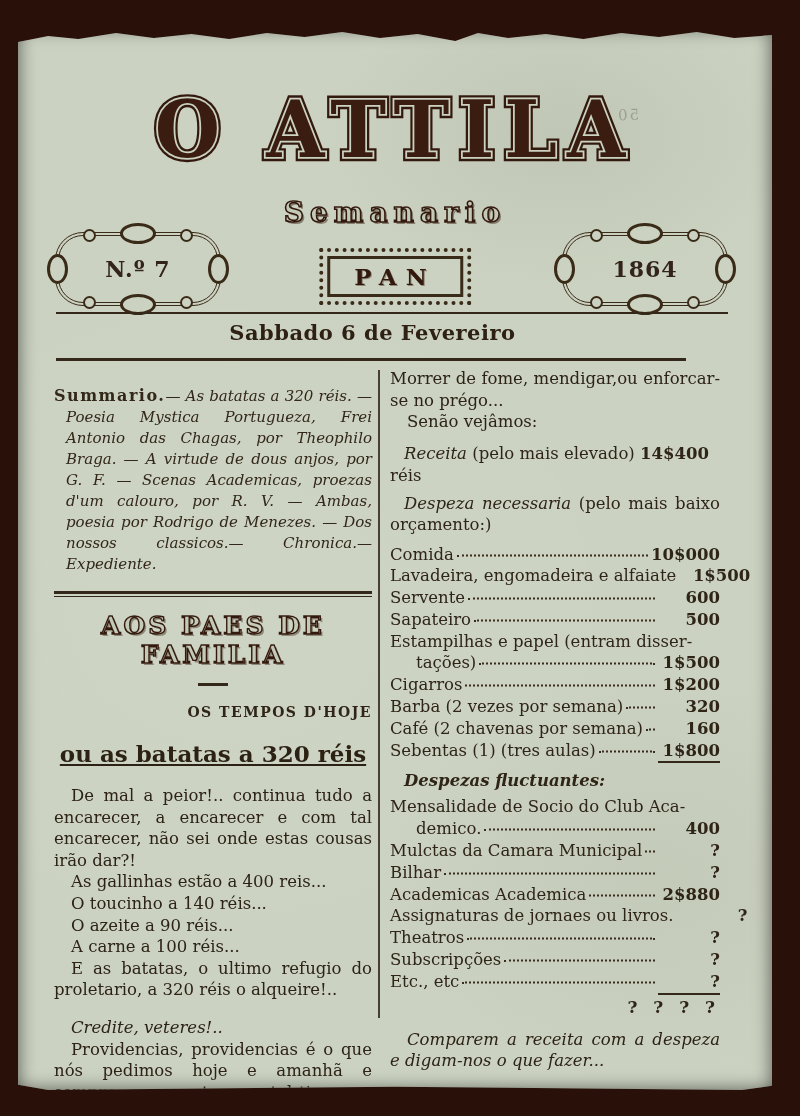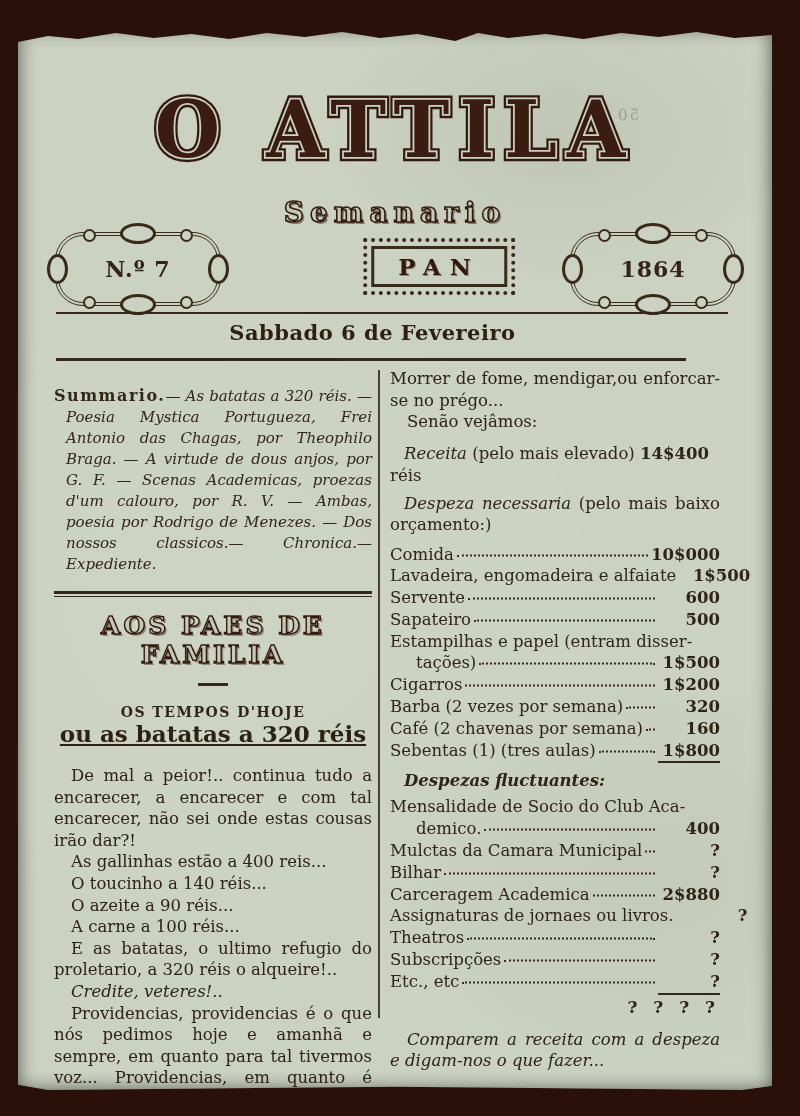--- a/index.html
+++ b/index.html
@@ -55,25 +55,25 @@
   }
   .loop.t{width:30px;height:15px;top:-13px;left:50%;margin-left:-18px;}
   .loop.b{width:30px;height:15px;bottom:-13px;left:50%;margin-left:-18px;}
   .loop.l{width:15px;height:24px;left:-12px;top:50%;margin-top:-15px;}
   .loop.r{width:15px;height:24px;right:-12px;top:50%;margin-top:-15px;}
   .badge .dot{position:absolute;width:9px;height:9px;border:2.5px solid #3a2a18;border-radius:50%;background:#cbd2c1;}
   .dot.tl{top:-7px;left:24px;} .dot.tr{top:-7px;right:24px;}
   .dot.bl{bottom:-7px;left:24px;} .dot.br{bottom:-7px;right:24px;}
   .badge-text{font-weight:700;font-size:22px;letter-spacing:1px;color:#33241a;}
   .badge-issue{left:1px;}
-  .badge-year{right:0;}
+  .badge-year{right:8px;}
   .stamp{
-    position:absolute;left:50%;top:22px;transform:translateX(-50%);
+    position:absolute;left:50%;top:32px;transform:translateX(-50%);
     border:3px solid #3a2a18;outline:4px dotted #3a2a18;outline-offset:4px;
-    padding:4px 24px;background:rgba(203,210,193,0.5);margin-left:44px;
+    padding:4px 24px;background:rgba(203,210,193,0.5);
   }
   .stamp-text{font-weight:900;font-size:23px;letter-spacing:9px;color:#33190d;text-shadow:1px 1px 0 rgba(51,25,13,0.4);}
   .rule{position:absolute;background:#33281a;height:2px;}
   .rule-top{left:38px;top:284px;width:672px;}
   .rule-mid{left:38px;top:330px;width:630px;height:2.5px;}
   .dateline{
     position:absolute;left:0;top:292px;width:94%;text-align:center;
     font-weight:700;font-size:21px;color:#2e2113;letter-spacing:0.5px;
   }
   
@@ -87,25 +87,25 @@
   .double-rule{margin:16px 0 14px 0;border-top:3px solid #33281a;border-bottom:1px solid #33281a;height:2px;}
   
   .art-heading{
     text-align:center;font-weight:900;font-size:25px;letter-spacing:3px;
     color:#3a2a18;margin-top:10px;
   }
   @supports (-webkit-text-stroke:1px black){
     .art-heading{color:#c3cab8;-webkit-text-stroke:1.4px #33190d;text-shadow:2px 2px 0 rgba(51,25,13,0.4);}
   }
   .heading-dash{width:30px;height:3px;background:#33281a;margin:14px auto 18px auto;}
-  .kicker{text-align:center;font-weight:700;font-size:14px;letter-spacing:1.5px;color:#302517;}
+  .kicker{text-align:right;font-weight:700;font-size:14px;letter-spacing:1.5px;color:#302517;margin-bottom:20px;}
   .subheading{text-align:center;font-weight:700;font-size:23px;color:#2c2213;margin-bottom:18px;text-decoration:underline;}
   
   .para{font-size:16.5px;line-height:21.6px;text-align:justify;text-indent:17px;margin:0;color:#2d2315;}
-  .para.italic{font-style:italic;}
+  .para.italic{font-style:italic;margin-top:16px;}
   
   .rpara{font-size:16.5px;line-height:21.5px;text-align:justify;margin:0;color:#2d2315;}
   .rpara.indent{text-indent:17px;}
   .receita-line{margin:10px 0 4px 0;font-size:16.5px;line-height:22px;text-indent:14px;}
   .lbl-it{font-style:italic;text-align:right;}
   .val-bold{font-weight:700;}
   .despeza-line{margin:6px 0 8px 0;font-size:16.5px;line-height:21.5px;text-indent:14px;text-align:justify;}
   .xtable{margin-top:2px;}
   .xrow{display:flex;align-items:baseline;font-size:16.5px;line-height:21.8px;}
   .xlabel{white-space:nowrap;}
@@ -267,21 +267,21 @@
           <span class="xlabel">Mulctas da Camara Municipal</span>
           <span class="xdots"></span>
           <span class="xval">?</span>
         </div>
       <div class="xrow">
           <span class="xlabel">Bilhar</span>
           <span class="xdots"></span>
           <span class="xval">?</span>
         </div>
       <div class="xrow">
-          <span class="xlabel">Carceragem Academica</span>
+          <span class="xlabel">Academicas Academica</span>
           <span class="xdots"></span>
           <span class="xval">2$880</span>
         </div>
       <div class="xrow no-dots">
           <span class="xlabel">Assignaturas de jornaes ou livros.</span>
           <span class="xdots"></span>
           <span class="xval">?</span>
         </div>
       <div class="xrow">
           <span class="xlabel">Theatros</span>

